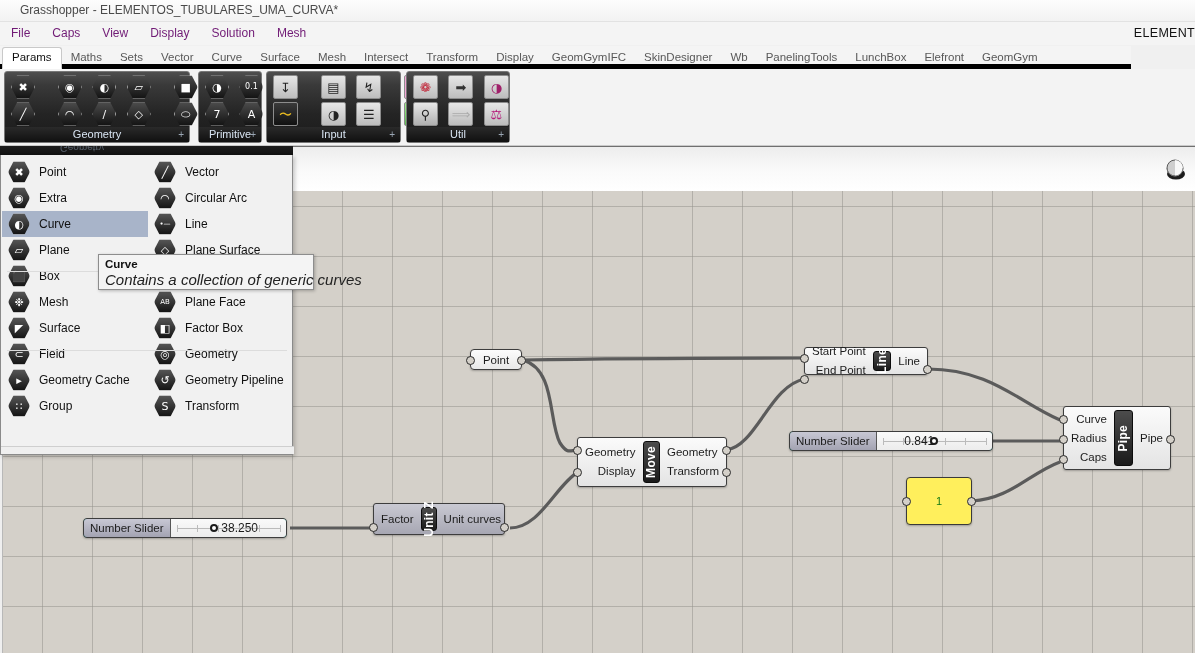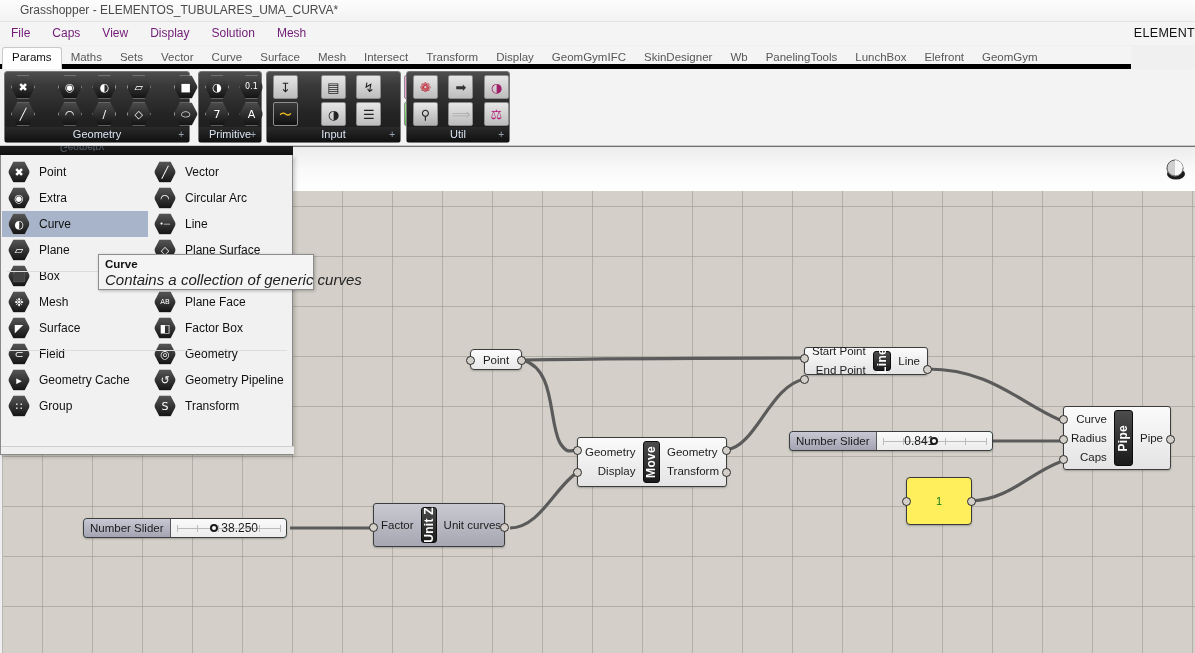--- a/index.html
+++ b/index.html
@@ -592,21 +592,21 @@
       <div>Caps</div>
     </div>
     <div class="gh-name">
       <span>Pipe</span>
     </div>
     <div class="gh-out">
       <div>Pipe</div>
     </div>
   </div>
 
-  <div class="ghnode greyfill" style="left:373px; top:503px; width:132px; height:44px;">
+  <div class="ghnode greyfill" style="left:373px; top:503px; width:132px; height:32px;">
     <span class="port left" style="top:19px"></span>
     <span class="port right" style="top:19px"></span>
     <div class="gh-in">
       <div>Factor</div>
     </div>
     <div class="gh-name">
       <span>Unit Z</span>
     </div>
     <div class="gh-out">
       <div>Unit curves</div>

